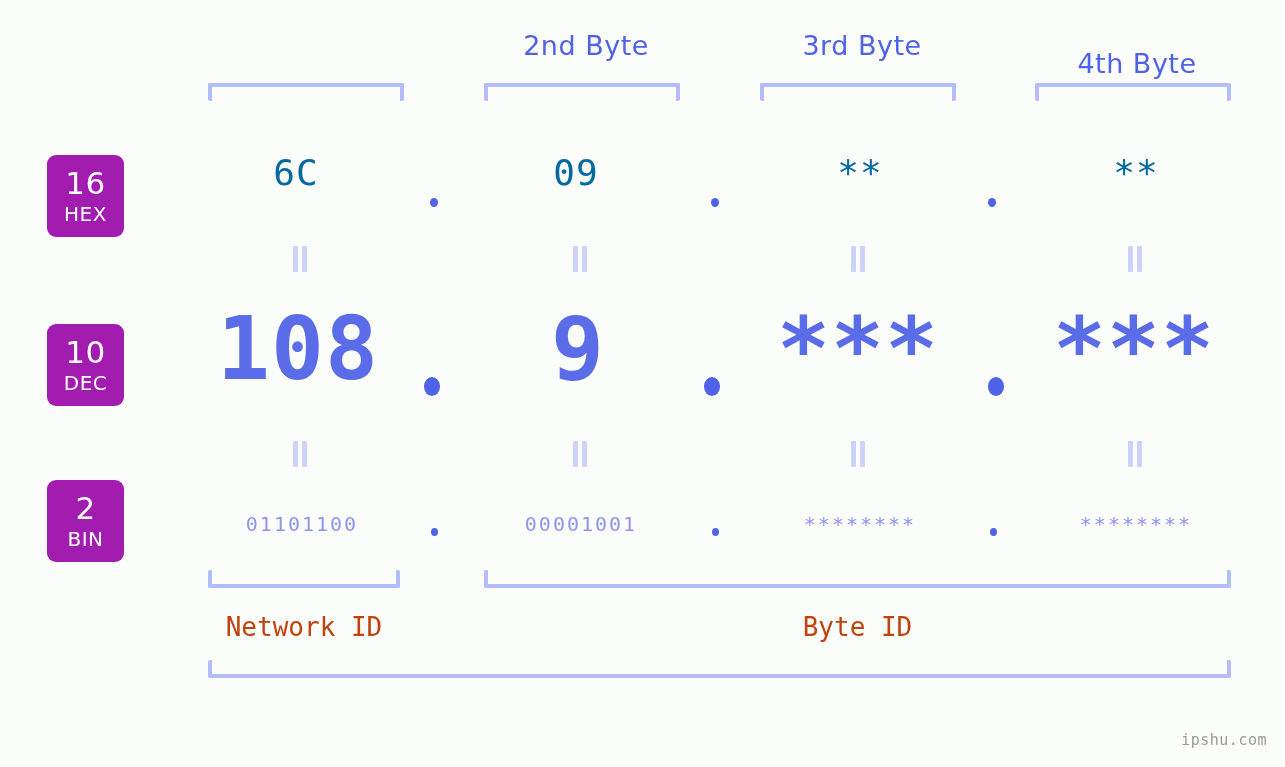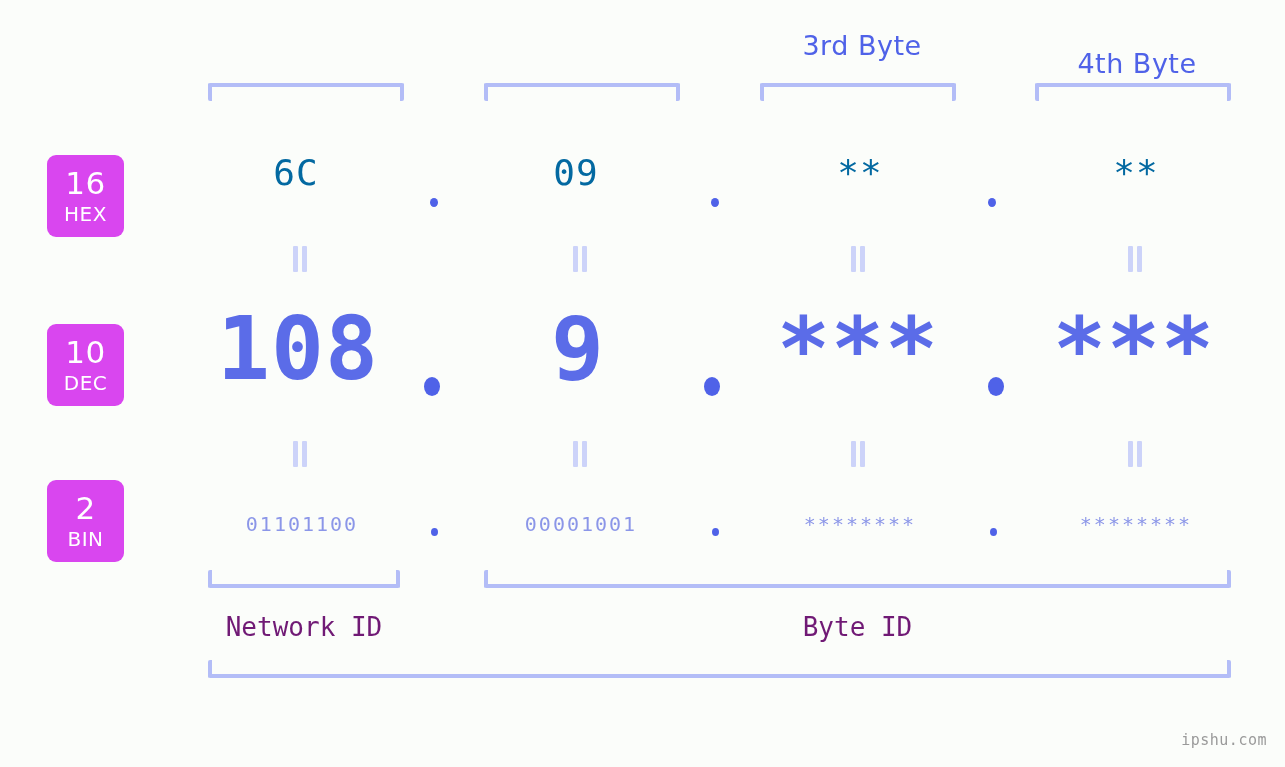--- a/index.html
+++ b/index.html
@@ -54,21 +54,21 @@
     border-top: none;
     border-bottom: 4px solid #b3bdf7;
   }
 
   
   .badge {
     position: absolute;
     left: 47px;
     width: 77px;
     height: 82px;
-    background: #d946ef;
+    background: #a21caf;
     border-radius: 9px;
     color: #ffffff;
     display: flex;
     flex-direction: column;
     align-items: center;
     justify-content: center;
     font-family: "DejaVu Sans", sans-serif;
     line-height: 1;
   }
   .badge .num {
@@ -144,21 +144,21 @@
     border-radius: 1px;
     margin: 0 2px;
     vertical-align: top;
   }
 
   
   .span-label {
     position: absolute;
     text-align: center;
     font-family: "DejaVu Sans Mono", monospace;
-    color: #701a75;
+    color: #c2410c;
     white-space: nowrap;
   }
   .span-label.idlabel { font-size: 26px; }
   .span-label.classlabel { font-size: 32px; }
 
   
   .watermark {
     position: absolute;
     right: 18px;
     bottom: 18px;
@@ -166,20 +166,21 @@
     font-size: 15px;
     color: #9a9a9a;
     letter-spacing: 0.5px;
   }
 </style>
 </head>
 <body>
 
 <div id="stage">
 
+  <div class="byte-label" style="left:466px;">2nd Byte</div>
   <div class="byte-label" style="left:742px;">3rd Byte</div>
   <div class="byte-label" style="left:1017px;margin-top:18px;">4th Byte</div>
 
   <div class="bracket down" style="left:208px;  top:83px; width:196px;"></div>
   <div class="bracket down" style="left:484px;  top:83px; width:196px;"></div>
   <div class="bracket down" style="left:760px;  top:83px; width:196px;"></div>
   <div class="bracket down" style="left:1035px; top:83px; width:196px;"></div>
 
   <div class="badge" style="top:155px;">
     <div class="num">16</div>

